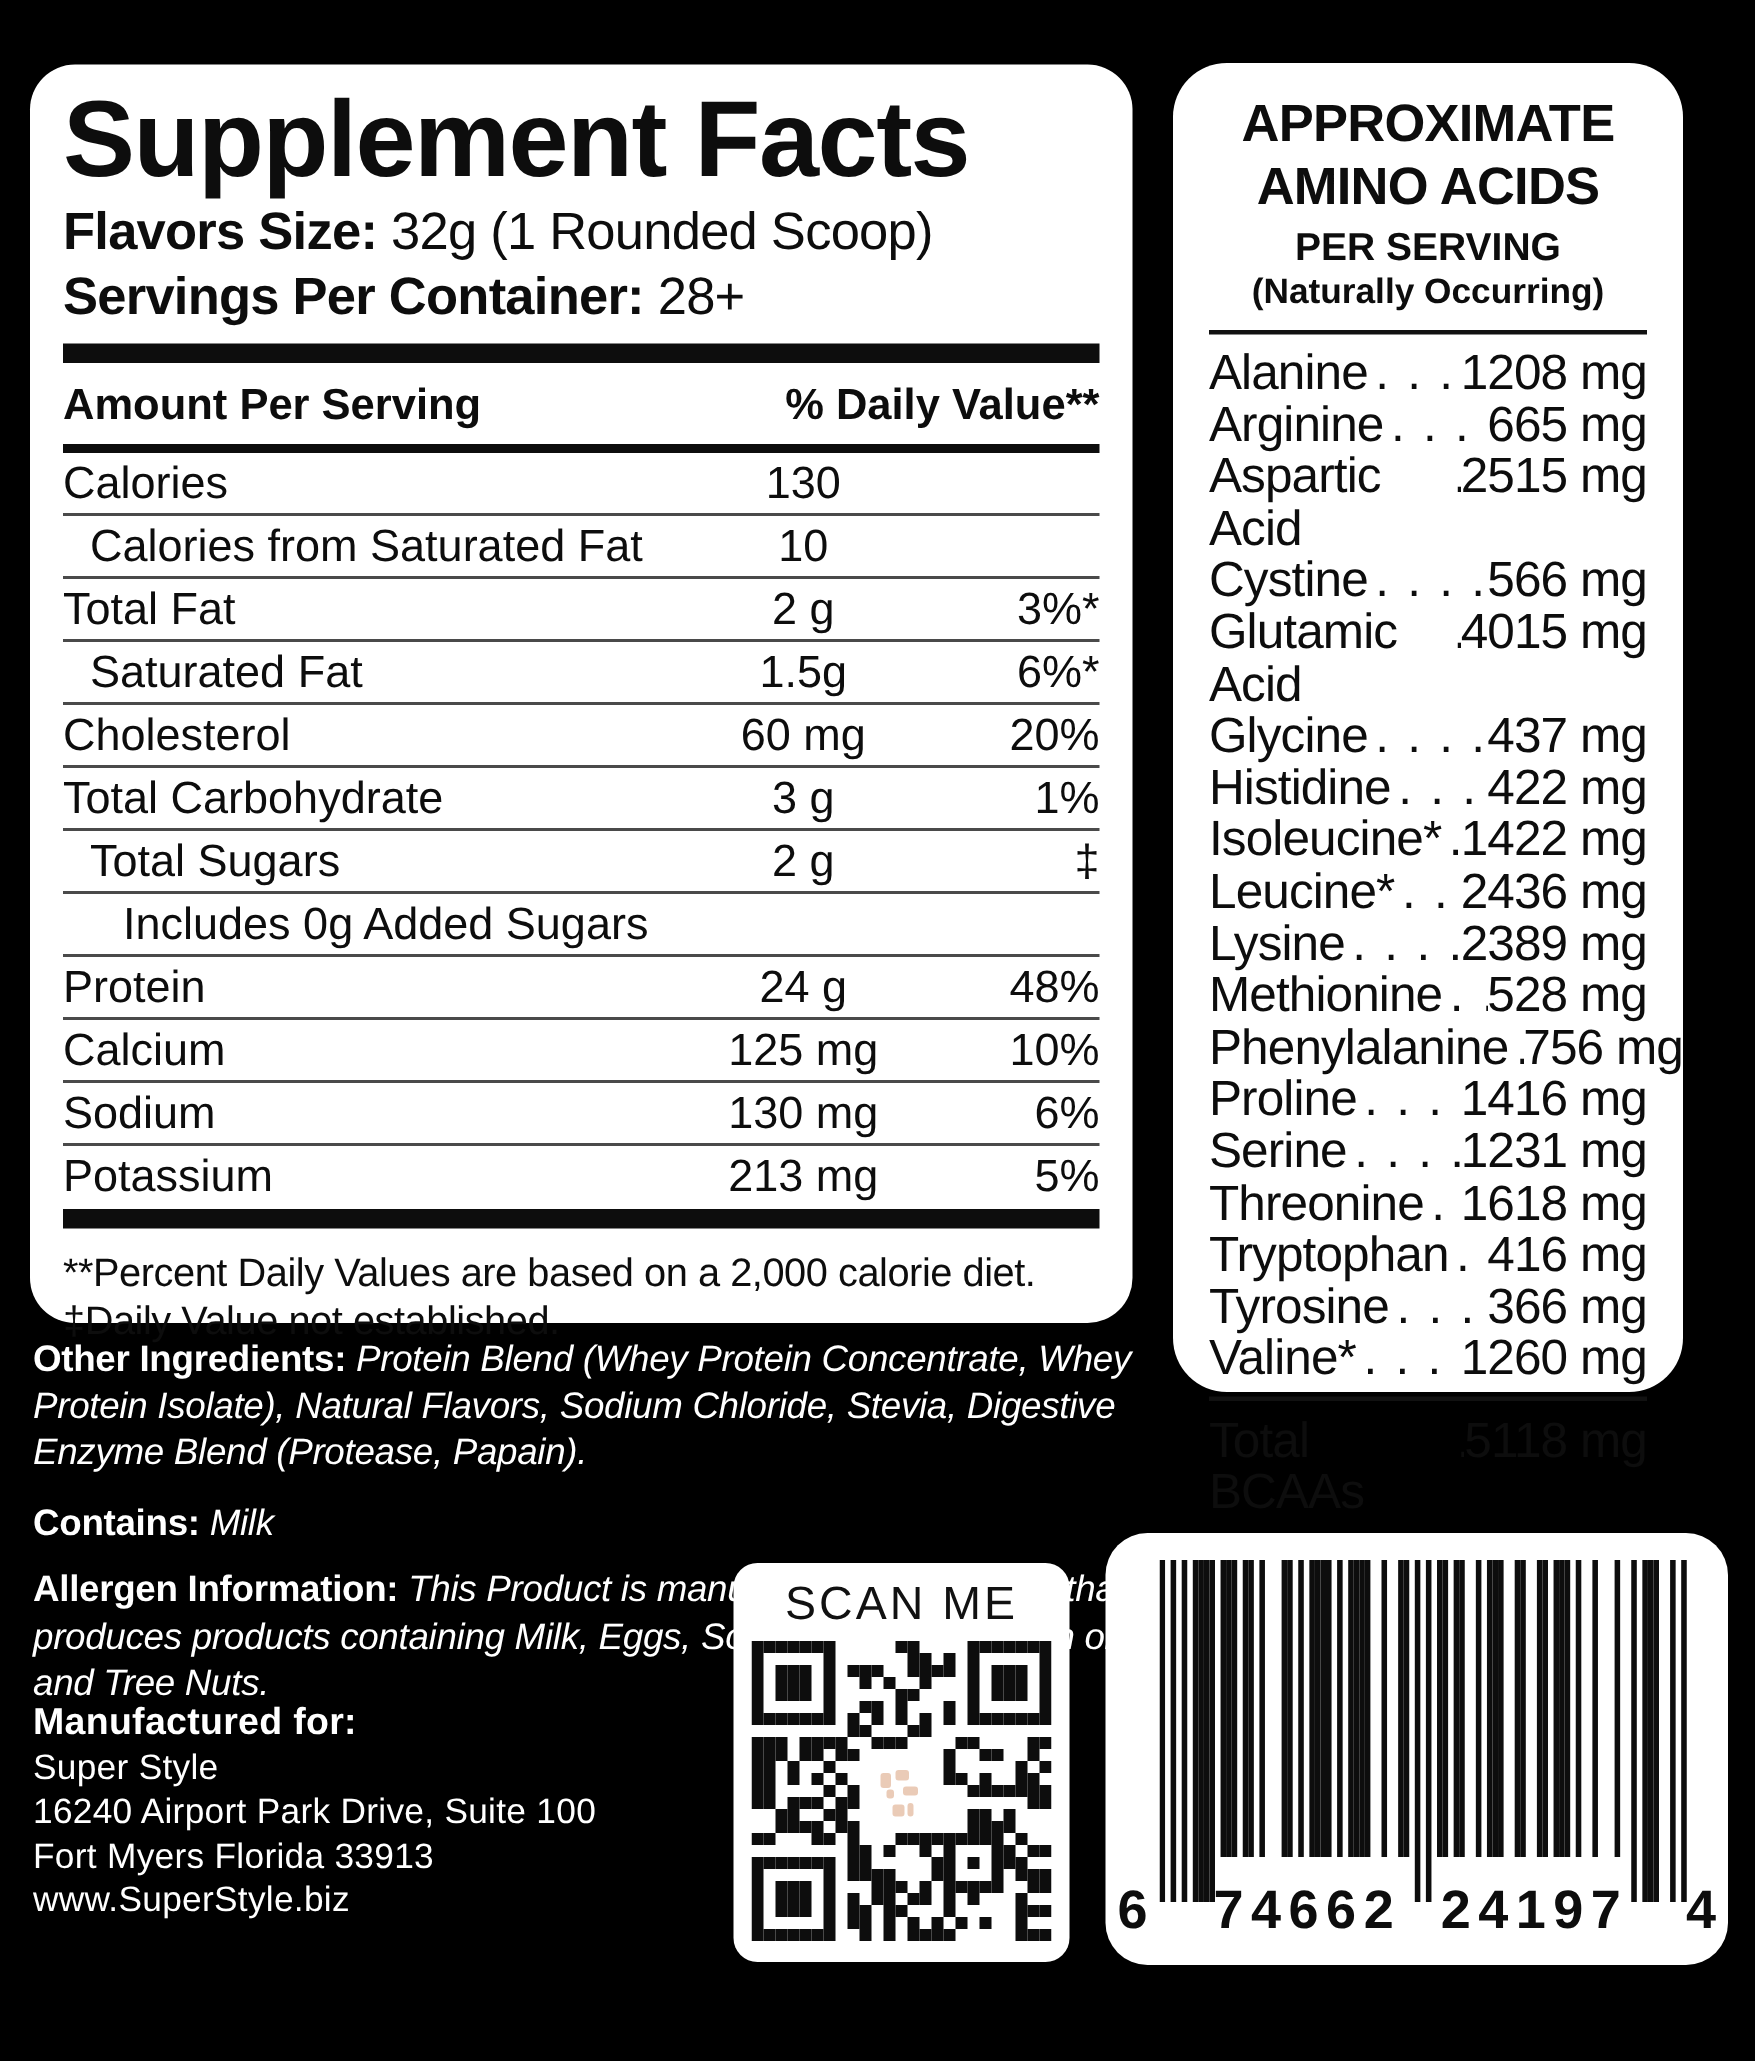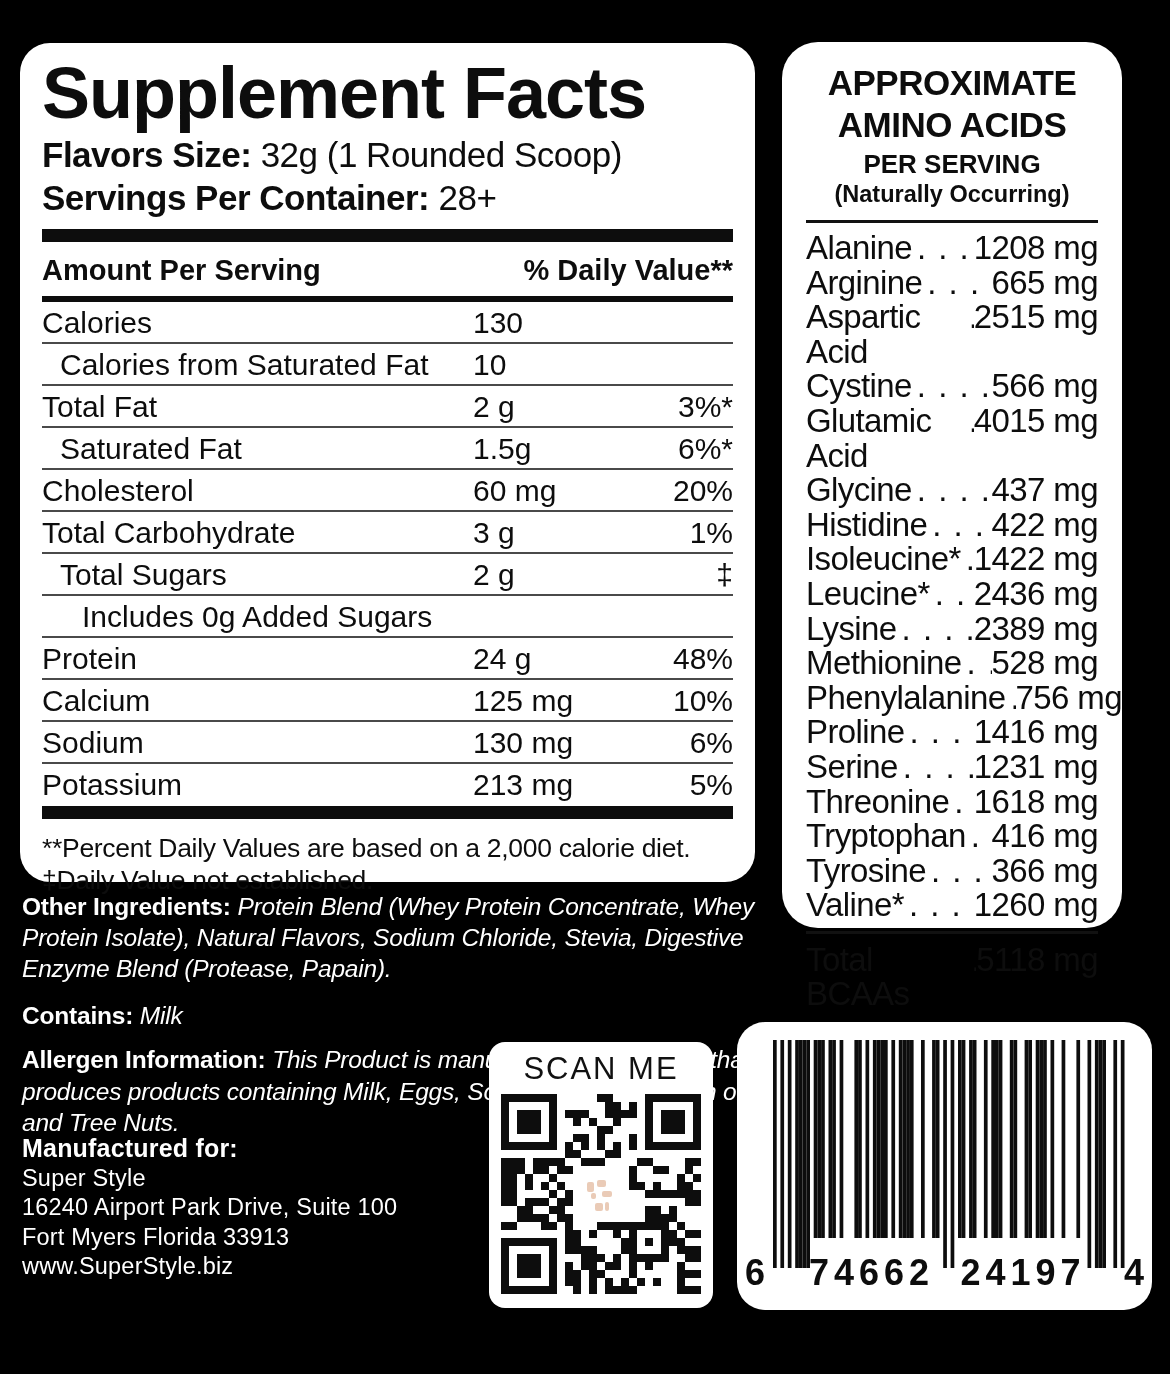--- a/index.html
+++ b/index.html
@@ -16,21 +16,21 @@
   .bar-top{margin-top:9px;}
   .sf-head{display:flex;justify-content:space-between;align-items:baseline;
            font-weight:bold;font-size:29px;padding:12px 0 9px;}
   .rule6{height:6px;background:#0d0d0d;}
   .sf-row{display:flex;align-items:baseline;font-size:30px;line-height:31px;
           padding:5px 0 4px;border-bottom:2px solid #4a4a4a;height:42px;box-sizing:border-box;}
   .sf-row:last-child{border-bottom:none;}
   .r-name{flex:1;white-space:nowrap;}
   .r-name.ind1{padding-left:18px;}
   .r-name.ind2{padding-left:40px;}
-  .r-amount{width:125px;text-align:left;white-space:nowrap;}
+  .r-amount{width:125px;text-align:center;white-space:nowrap;}
   .r-dv{width:135px;text-align:right;white-space:nowrap;}
   .bar-bot{margin:0 0 13px;}
   .sf-foot{font-size:26.5px;line-height:1.22;letter-spacing:-0.3px;}
 
   
   .aa-panel{left:782px;top:42px;width:340px;height:886px;border-radius:36px;padding:20px 24px 12px;}
   .aa-head{text-align:center;font-weight:bold;}
   .aa-t{font-size:35px;line-height:1.2;letter-spacing:-0.5px;}
   .aa-sub{font-size:26px;margin-top:3px;}
   .aa-note{font-size:23.5px;margin-top:1px;}

